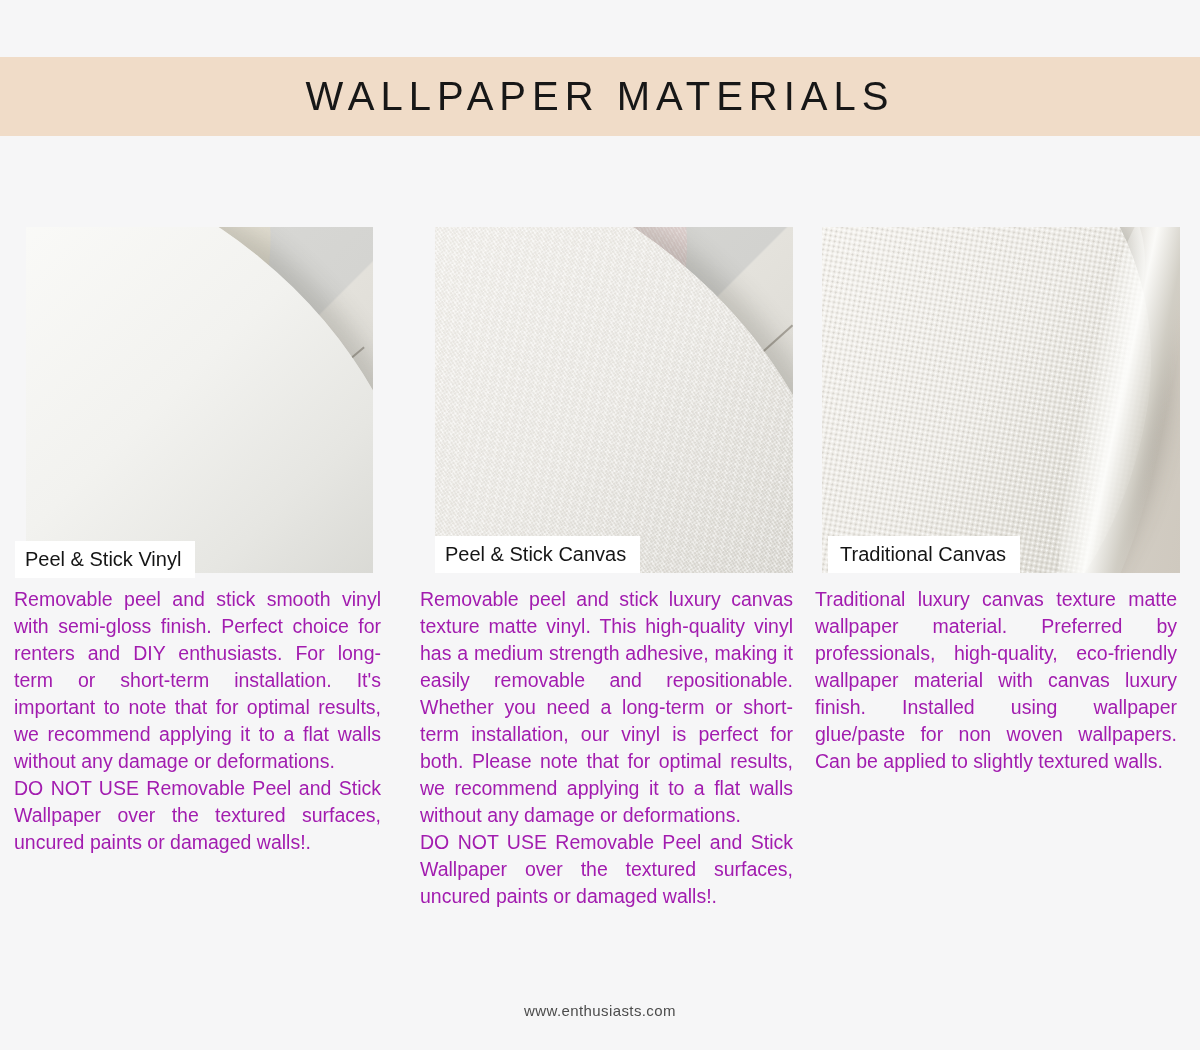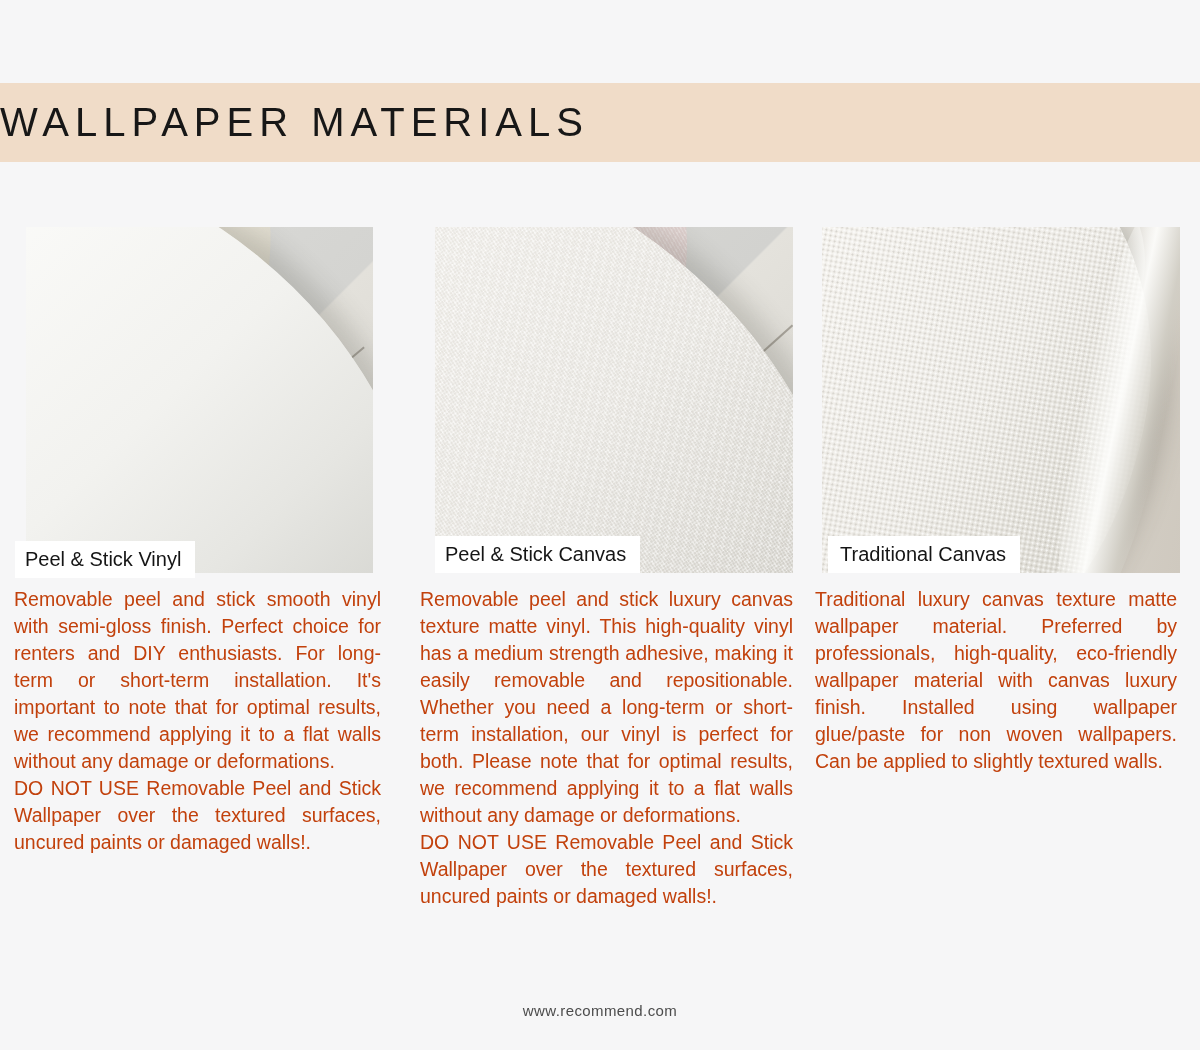--- a/index.html
+++ b/index.html
@@ -9,21 +9,21 @@
     font-family:"Liberation Sans", sans-serif;
     color:#2e2e2e;
     position:relative;
     overflow:hidden;
   }
 
   
   .band {
     position:absolute; left:0; top:57px; width:1200px; height:79px;
     background:#f0dcc8;
-    display:flex; align-items:center; margin-top:26px;
+    display:flex; align-items:center; justify-content:center;
   }
   .band h1 {
     font-size:40px; font-weight:400; letter-spacing:6px;
     color:#171717; white-space:nowrap;
   }
 
   
   .col { position:absolute; top:227px; }
   .col1 { left:14px;  width:367px; }
   .col2 { left:420px; width:373px; }
@@ -109,21 +109,21 @@
     font-size:20px; line-height:36px; height:37px;
     padding:0 14px 0 10px; white-space:nowrap; z-index:5;
   }
   .p1 .label { left:-11px; bottom:-5px; }
   .p2 .label { left:0;    bottom:0; }
   .p3 .label { left:6px;  bottom:0;padding-left:12px; }
 
   
   .desc, .warn {
     font-size:19.5px; line-height:27px;
-    text-align:justify; color:#c2410c;
+    text-align:justify; color:#a21caf;
   }
   .desc { margin-top:13px; }
   .warn {
     text-decoration-thickness:1.5px;
     text-underline-offset:4px;
   }
   .warn:empty { display:none; }
 
   
   .footer {
@@ -171,14 +171,14 @@
       <div class="sheet"></div>
       <div class="fold"></div>
     </div>
     <div class="label">Traditional Canvas</div>
   </div>
   <p class="desc">Traditional luxury canvas texture matte wallpaper material. Preferred by professionals, high-quality, eco-friendly wallpaper material with canvas luxury finish. Installed using wallpaper glue/paste for non woven wallpapers. Can be applied to slightly textured walls.</p>
 
 </section>
 
 <footer class="footer">
-  <span>www.recommend.com</span>
+  <span>www.enthusiasts.com</span>
 </footer>
 
 </body></html>

